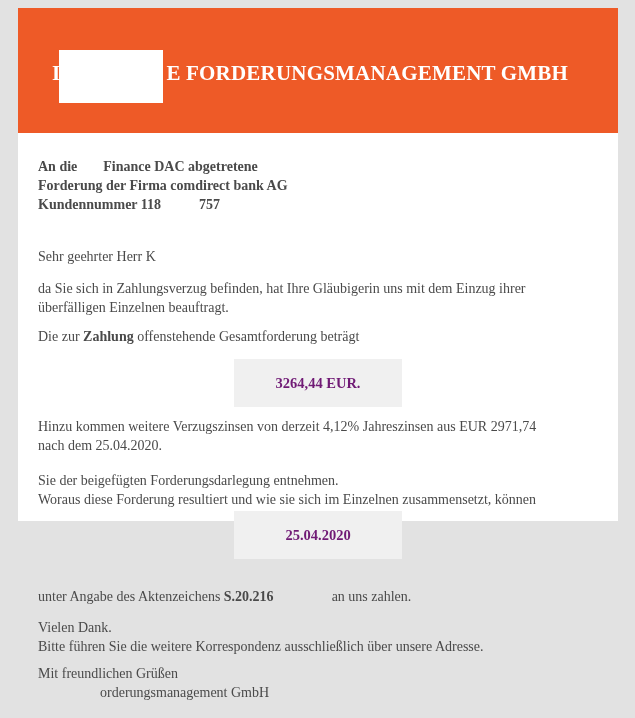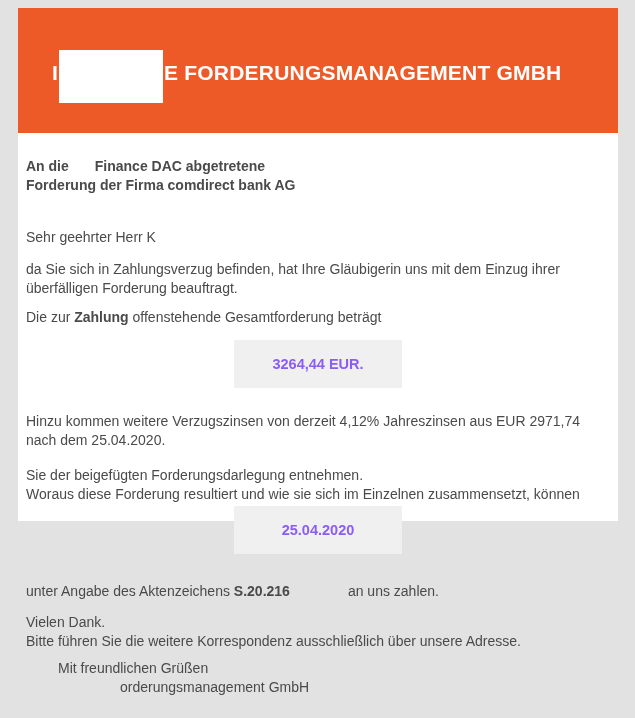--- a/index.html
+++ b/index.html
@@ -8,20 +8,21 @@
     background:#e2e2e2;
     font-family:"Liberation Sans", sans-serif;
     position:relative;
     overflow:hidden;
   }
   .card {
     position:absolute;
     left:18px; top:8px;
     width:600px; height:513px;
     background:#ffffff;
+    font-family:Liberation Serif, serif;
   }
   .header {
     position:relative;
     height:125px;
     background:#ee5a27;
   }
   .title {
     position:absolute;
     left:34px; top:53px;
     color:#ffffff;
@@ -32,47 +33,47 @@
     letter-spacing:0.2px;
   }
   .title-gap { display:inline-block; width:106px; }
   .hdr-redaction {
     position:absolute;
     left:41px; top:42px;
     width:104px; height:53px;
     background:#ffffff;
   }
   .content {
-    padding:0 8px;
+    padding:0 20px;
     font-size:14px;
     line-height:19px;
     color:#4a4a4a;
   }
   .content p span.line { display:block; }
   .addr { font-weight:bold; margin-top:24px; }
   .greeting { margin-top:33px; }
   .para-overdue { margin-top:13px; }
   .para-amount-intro { margin-top:10px; }
   .hl-box {
     width:168px; height:48px;
     margin:13px auto 0;
     background:#f0f0f0;
     text-align:center;
     line-height:48px;
     font-weight:bold;
     font-size:14.5px;
-    color:#8b5cf6;
+    color:#701a75;
   }
   .hl-box.date { margin-top:2px; }
-  .para-interest { margin-top:24px; }
+  .para-interest { margin-top:10px; }
   .para-breakdown { margin-top:16px; }
   .para-deadline { margin-top:14px; }
   .para-reference { margin-top:28px; }
   .para-correspondence { margin-top:12px; }
-  .closing-block { margin-top:8px;margin-left:32px; }
+  .closing-block { margin-top:8px; }
   .signature-line { display:block; padding-left:62px; }
   .sp-recipient { display:inline-block; width:26px; }
   .sp-kundennr { display:inline-block; width:38px; }
   .sp-reference { display:inline-block; width:58px; }
   b { font-weight:bold; }
 </style>
 </head>
 <body>
 
 <div class="card">
@@ -80,27 +81,28 @@
   <div class="header">
     <div class="title"><span>I</span><span class="title-gap"></span><span>E FORDERUNGSMANAGEMENT GMBH</span></div>
     <div class="hdr-redaction"></div>
   </div>
 
   <div class="content">
 
     <p class="addr">
       <span class="line"><span>An die</span><span class="sp-recipient"></span><span>Finance DAC abgetretene</span></span>
       <span class="line">Forderung der Firma comdirect bank AG</span>
+      <span class="line"><span>Kundennummer 118</span><span class="sp-kundennr"></span><span>757</span></span>
     </p>
 
     <p class="greeting">Sehr geehrter Herr K</p>
 
     <p class="para-overdue">
       <span class="line">da Sie sich in Zahlungsverzug befinden, hat Ihre Gläubigerin uns mit dem Einzug ihrer</span>
-      <span class="line">überfälligen Forderung beauftragt.</span>
+      <span class="line">überfälligen Einzelnen beauftragt.</span>
     </p>
 
     <p class="para-amount-intro"><span>Die zur </span><b>Zahlung</b><span> offenstehende Gesamtforderung beträgt</span></p>
 
     <div class="hl-box">3264,44 EUR.</div>
 
     <p class="para-interest">
       <span class="line">Hinzu kommen weitere Verzugszinsen von derzeit 4,12% Jahreszinsen aus EUR 2971,74</span>
       <span class="line">nach dem 25.04.2020.</span>
     </p>

